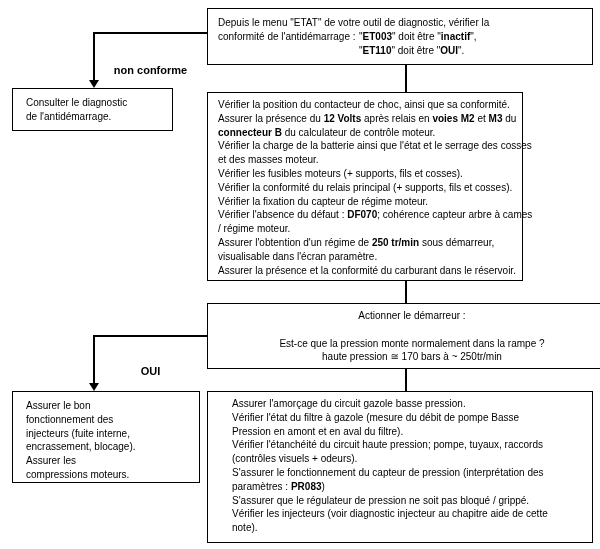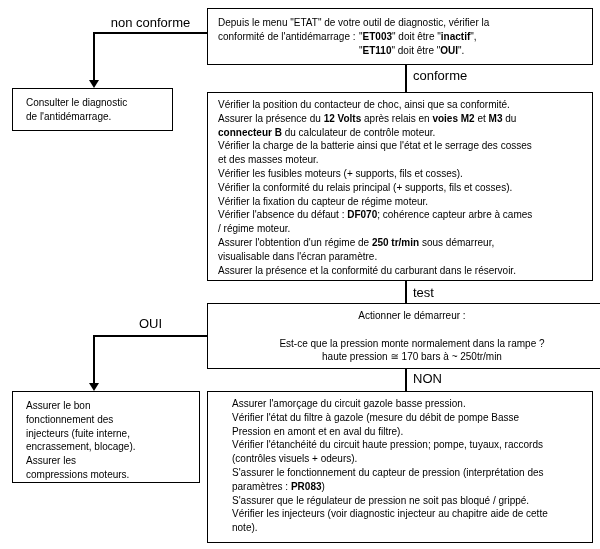--- a/index.html
+++ b/index.html
@@ -15,22 +15,23 @@
   .tl{white-space:pre;line-height:13.8px;}
   .tl b{font-weight:bold;}
   .center .tl{white-space:normal;}
   .hline,.vline{position:absolute;background:#000;}
   .arrowhead{
     position:absolute;width:0;height:0;
     border-left:5px solid transparent;border-right:5px solid transparent;
     border-top:8px solid #000;
   }
   .lbl{
-    position:absolute;font-weight:normal;font-size:13px;white-space:nowrap;
+    position:absolute;font-weight:bold;font-size:11px;white-space:nowrap;
     line-height:13px;
+    margin-top:48px;
   }
   .lbl.centered{text-align:center;}
 </style>
 </head>
 <body>
 
 <div class="page">
 
   <div class="hline" style="left:93px;top:32px;width:115px;height:2px;"></div>
   <div class="vline" style="left:93px;top:32px;width:2px;height:48px;"></div>
@@ -55,21 +56,21 @@
       <div class="tl"><span>Depuis le menu "ETAT" de votre outil de diagnostic, vérifier la</span></div>
       <div class="tl"><span style="display: inline-block; width: 141px;">conformité de l'antidémarrage :</span><span>"</span><b>ET003</b><span>" doit être "</span><b>inactif</b><span>",</span></div>
       <div class="tl"><span style="display: inline-block; width: 141px;"></span><span>"</span><b>ET110</b><span>" doit être "</span><b>OUI</b><span>".</span></div>
     </div>
 
   <div class="box" style="left:12px;top:88px;width:161px;height:43px;padding:7px 0 0 13px;">
       <div class="tl"><span>Consulter le diagnostic</span></div>
       <div class="tl"><span>de l'antidémarrage.</span></div>
     </div>
 
-  <div class="box" style="left:207px;top:92px;width:386px;height:189px;padding:5px 4px 0 10px;">
+  <div class="box" style="left:207px;top:92px;width:316px;height:189px;padding:5px 4px 0 10px;">
       <div class="tl"><span>Vérifier la position du contacteur de choc, ainsi que sa conformité.</span></div>
       <div class="tl"><span>Assurer la présence du </span><b>12 Volts</b><span> après relais en </span><b>voies M2</b><span> et </span><b>M3</b><span> du</span></div>
       <div class="tl"><b>connecteur B</b><span> du calculateur de contrôle moteur.</span></div>
       <div class="tl"><span>Vérifier la charge de la batterie ainsi que l'état et le serrage des cosses</span></div>
       <div class="tl"><span>et des masses moteur.</span></div>
       <div class="tl"><span>Vérifier les fusibles moteurs (+ supports, fils et cosses).</span></div>
       <div class="tl"><span>Vérifier la conformité du relais principal (+ supports, fils et cosses).</span></div>
       <div class="tl"><span>Vérifier la fixation du capteur de régime moteur.</span></div>
       <div class="tl"><span>Vérifier l'absence du défaut : </span><b>DF070</b><span>; cohérence capteur arbre à cames</span></div>
       <div class="tl"><span>/ régime moteur.</span></div>

